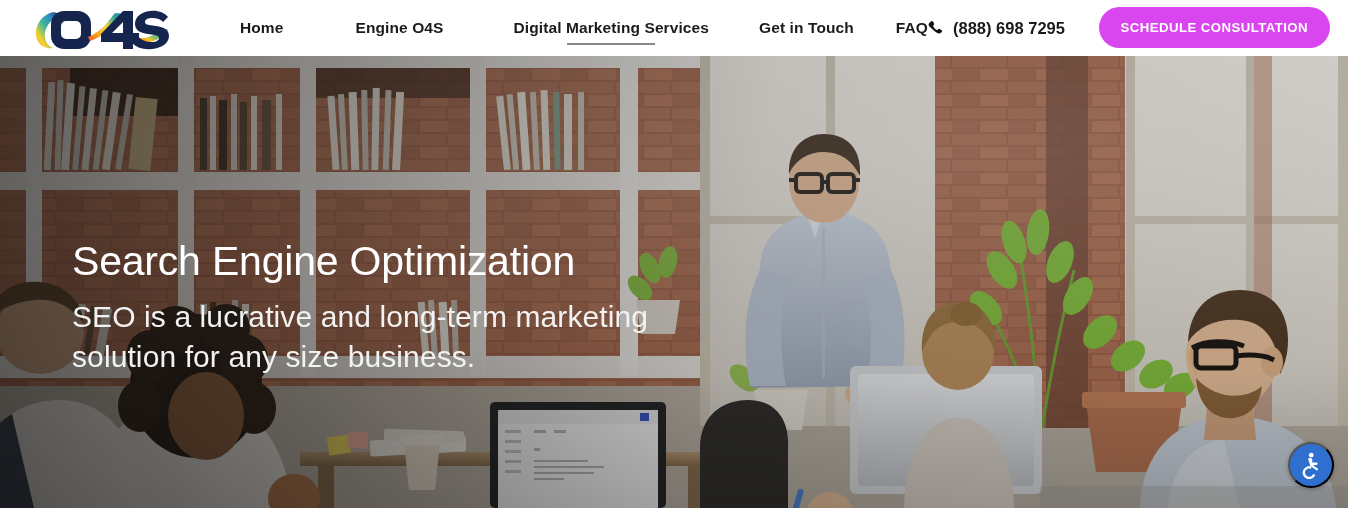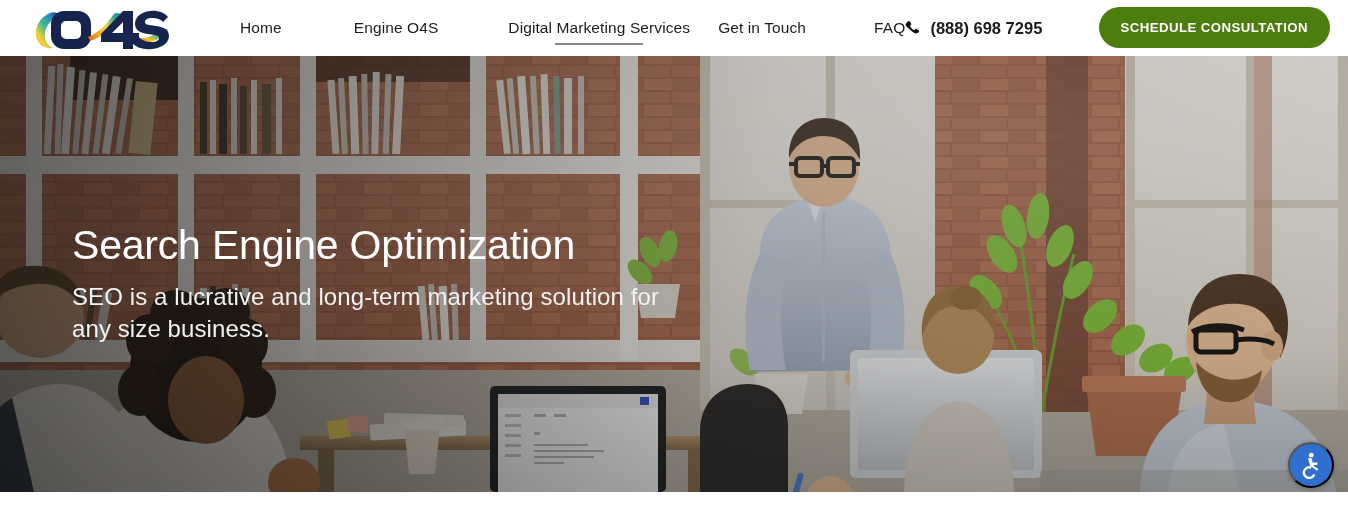--- a/index.html
+++ b/index.html
@@ -30,33 +30,33 @@
   .logo svg { display:block; }
 
   .nav {
     position:absolute; left:240px; top:0;
     height:56px;
     display:flex; align-items:center;
   }
   .nav-item {
     position:relative;
     font-size:15.5px;
-    font-weight:400;
+    font-weight:700;
     color:#1b1b1b;
     letter-spacing:.1px;
     white-space:nowrap;
     cursor:pointer;
     padding:0;
     display:flex; align-items:center;
     height:56px;
   }
   .nav-gap-1 { margin-right:72px; }
   .nav-gap-2 { margin-right:70px; }
-  .nav-gap-3 { margin-right:28px; }
-  .nav-gap-4 { margin-right:68px; }
+  .nav-gap-3 { margin-right:50px; }
+  .nav-gap-4 { margin-right:42px; }
 
   .nav-item.active::after {
     content:"";
     position:absolute;
     left:50%; transform:translateX(-50%);
     bottom:11px;
     width:88px; height:2px;
     background:#8a8a8a;
   }
 
@@ -70,35 +70,35 @@
     cursor:pointer;
     height:56px;
   }
   .phone-icon { display:flex; align-items:center; color:#111; }
 
   .cta {
     position:absolute; right:18px; top:7px;
     height:41px;
     padding:0 22px;
     border-radius:21px;
-    background:#4d7c0f;
+    background:#d946ef;
     color:#ffffff;
     font-size:13.2px;
     font-weight:700;
     letter-spacing:.45px;
     border:none;
     display:flex; align-items:center; justify-content:center;
     white-space:nowrap;
     cursor:pointer;
     font-family:"Liberation Sans", sans-serif;
   }
 
   
   .hero {
-    position:absolute; top:40px; left:0;
+    position:absolute; top:56px; left:0;
     width:1348px; height:452px;
     overflow:hidden;
     background:#3b3733;
   }
   .hero-photo { position:absolute; inset:0; }
   .hero-photo svg { display:block; width:1348px; height:452px; }
 
   .hero-scrim {
     position:absolute; inset:0;
     background:
@@ -118,21 +118,21 @@
   .hero-title {
     font-size:41px;
     font-weight:300;
     color:#ffffff;
     letter-spacing:-0.2px;
     line-height:1.08;
     white-space:nowrap;
   }
   .hero-sub {
     margin-top:14px;
-    font-size:24px;
+    font-size:30px;
     font-weight:300;
     color:#f2f2f2;
     line-height:1.33;
     max-width:600px;
     letter-spacing:.1px;
   }
 
   
   .a11y {
     position:absolute;

